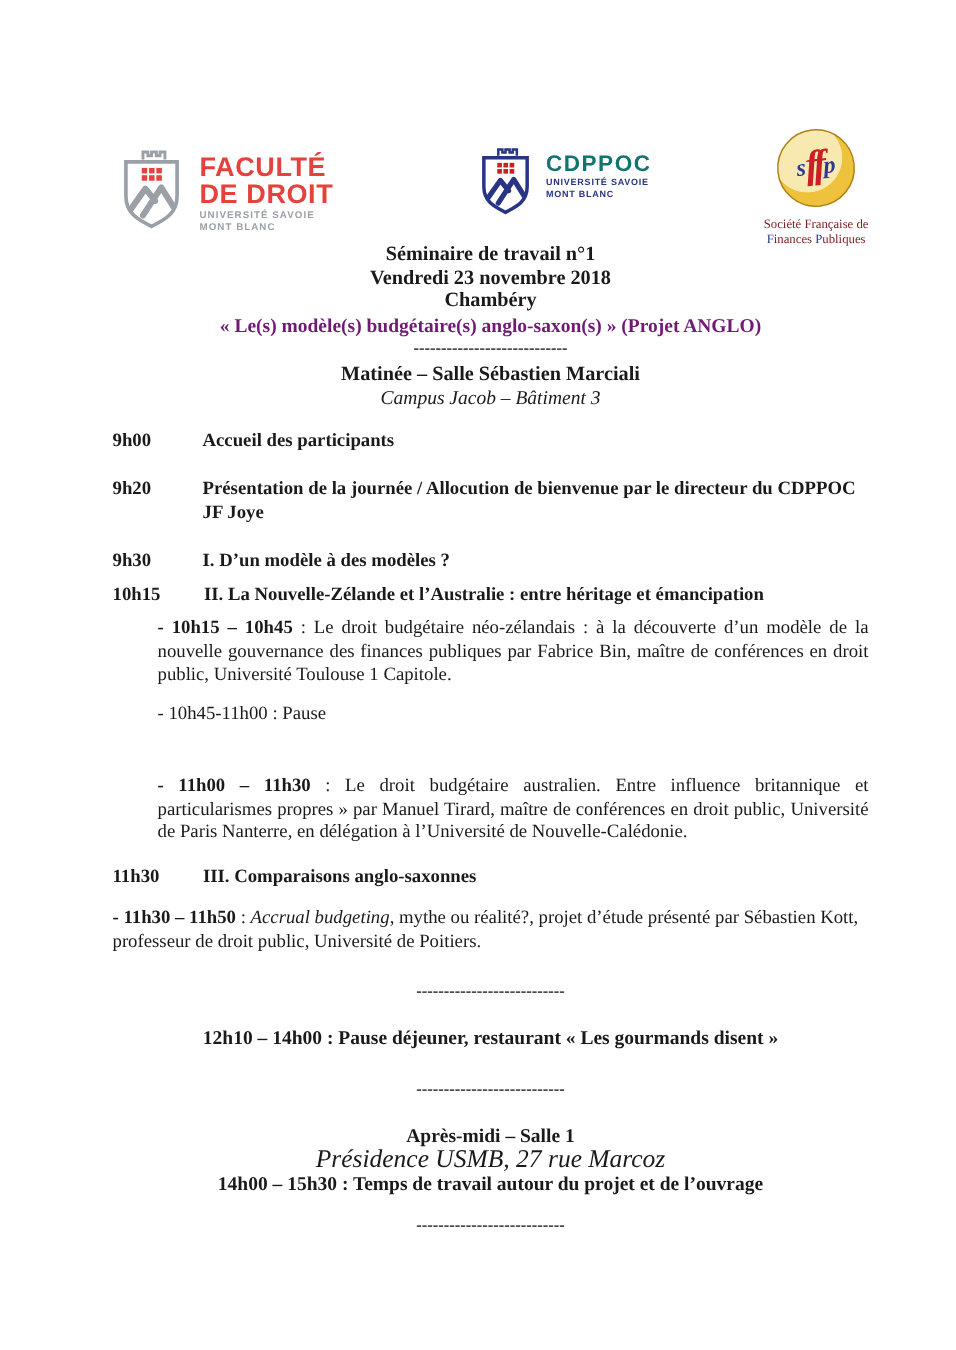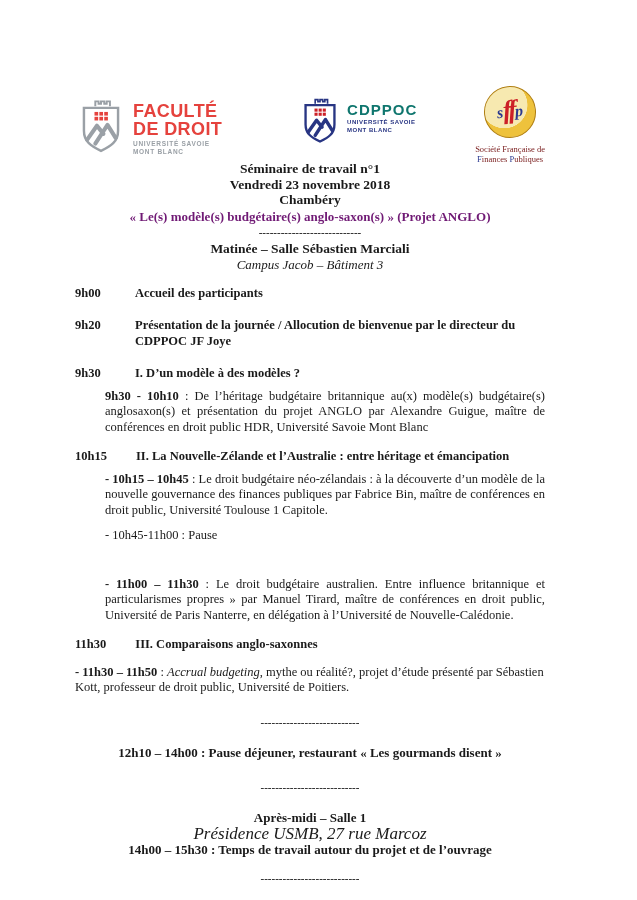--- a/index.html
+++ b/index.html
@@ -1,18 +1,18 @@
 <!DOCTYPE html>
 <html><head>
 <meta charset="utf-8">
 <style>
   * { margin: 0; padding: 0; box-sizing: border-box; }
   html, body { background: #ffffff; }
   body { width: 637px; height: 900px; overflow: hidden; font-family: "Liberation Serif", serif; color: #1a1a1a; }
-  .page { width: 637px; height: 900px; background: #ffffff; padding: 84px 92px 0 75px; position: relative; }
+  .page { width: 637px; height: 900px; background: #ffffff; padding: 84px 58px 0 75px; position: relative; }
 
   
   .logos-row { display: flex; justify-content: space-between; align-items: flex-start; height: 76px; }
   .logo-faculte { display: flex; align-items: flex-start; gap: 6px; margin-top: 14px; }
   .logo-cdppoc { display: flex; align-items: flex-start; gap: 5px; margin-top: 12px; margin-left: 18px; }
   .logo-sffp { display: flex; flex-direction: column; align-items: center; margin-top: 2px; }
 
   .faculte-text { font-family: "Liberation Sans", sans-serif; margin-top: 4px; }
   .faculte-name { color: #e5423d; font-weight: bold; font-size: 18px; line-height: 18px; letter-spacing: 0.4px; }
   .faculte-sub { color: #9aa0a6; font-size: 6.5px; font-weight: bold; letter-spacing: 0.7px; margin-top: 2px; line-height: 8px; }
@@ -148,23 +148,20 @@
     <div class="row">
       <span class="time">9h20</span>
       <span class="txt">Présentation de la journée / Allocution de bienvenue par le directeur du CDPPOC JF Joye</span>
     </div>
 
     <div class="row heading">
       <span class="time">9h30</span>
       <span class="txt">I. D’un modèle à des modèles ?</span>
     </div>
 
-    <div class="para" style="margin-bottom:14px">
-      <span class="b">9h30 - 10h10</span><span> : De l’héritage budgétaire britannique au(x) modèle(s) budgétaire(s) anglosaxon(s) et présentation du projet ANGLO par Alexandre Guigue, maître de conférences en droit public HDR, Université Savoie Mont Blanc</span>
-    </div>
 
     <div class="row heading">
       <span class="time">10h15</span>
       <span class="txt">II. La Nouvelle-Zélande et l’Australie : entre héritage et émancipation</span>
     </div>
 
     <div class="para">
       <span class="b">- 10h15 – 10h45</span><span> : Le droit budgétaire néo-zélandais : à la découverte d’un modèle de la nouvelle gouvernance des finances publiques par Fabrice Bin, maître de conférences en droit public, Université Toulouse 1 Capitole.</span>
     </div>
 

